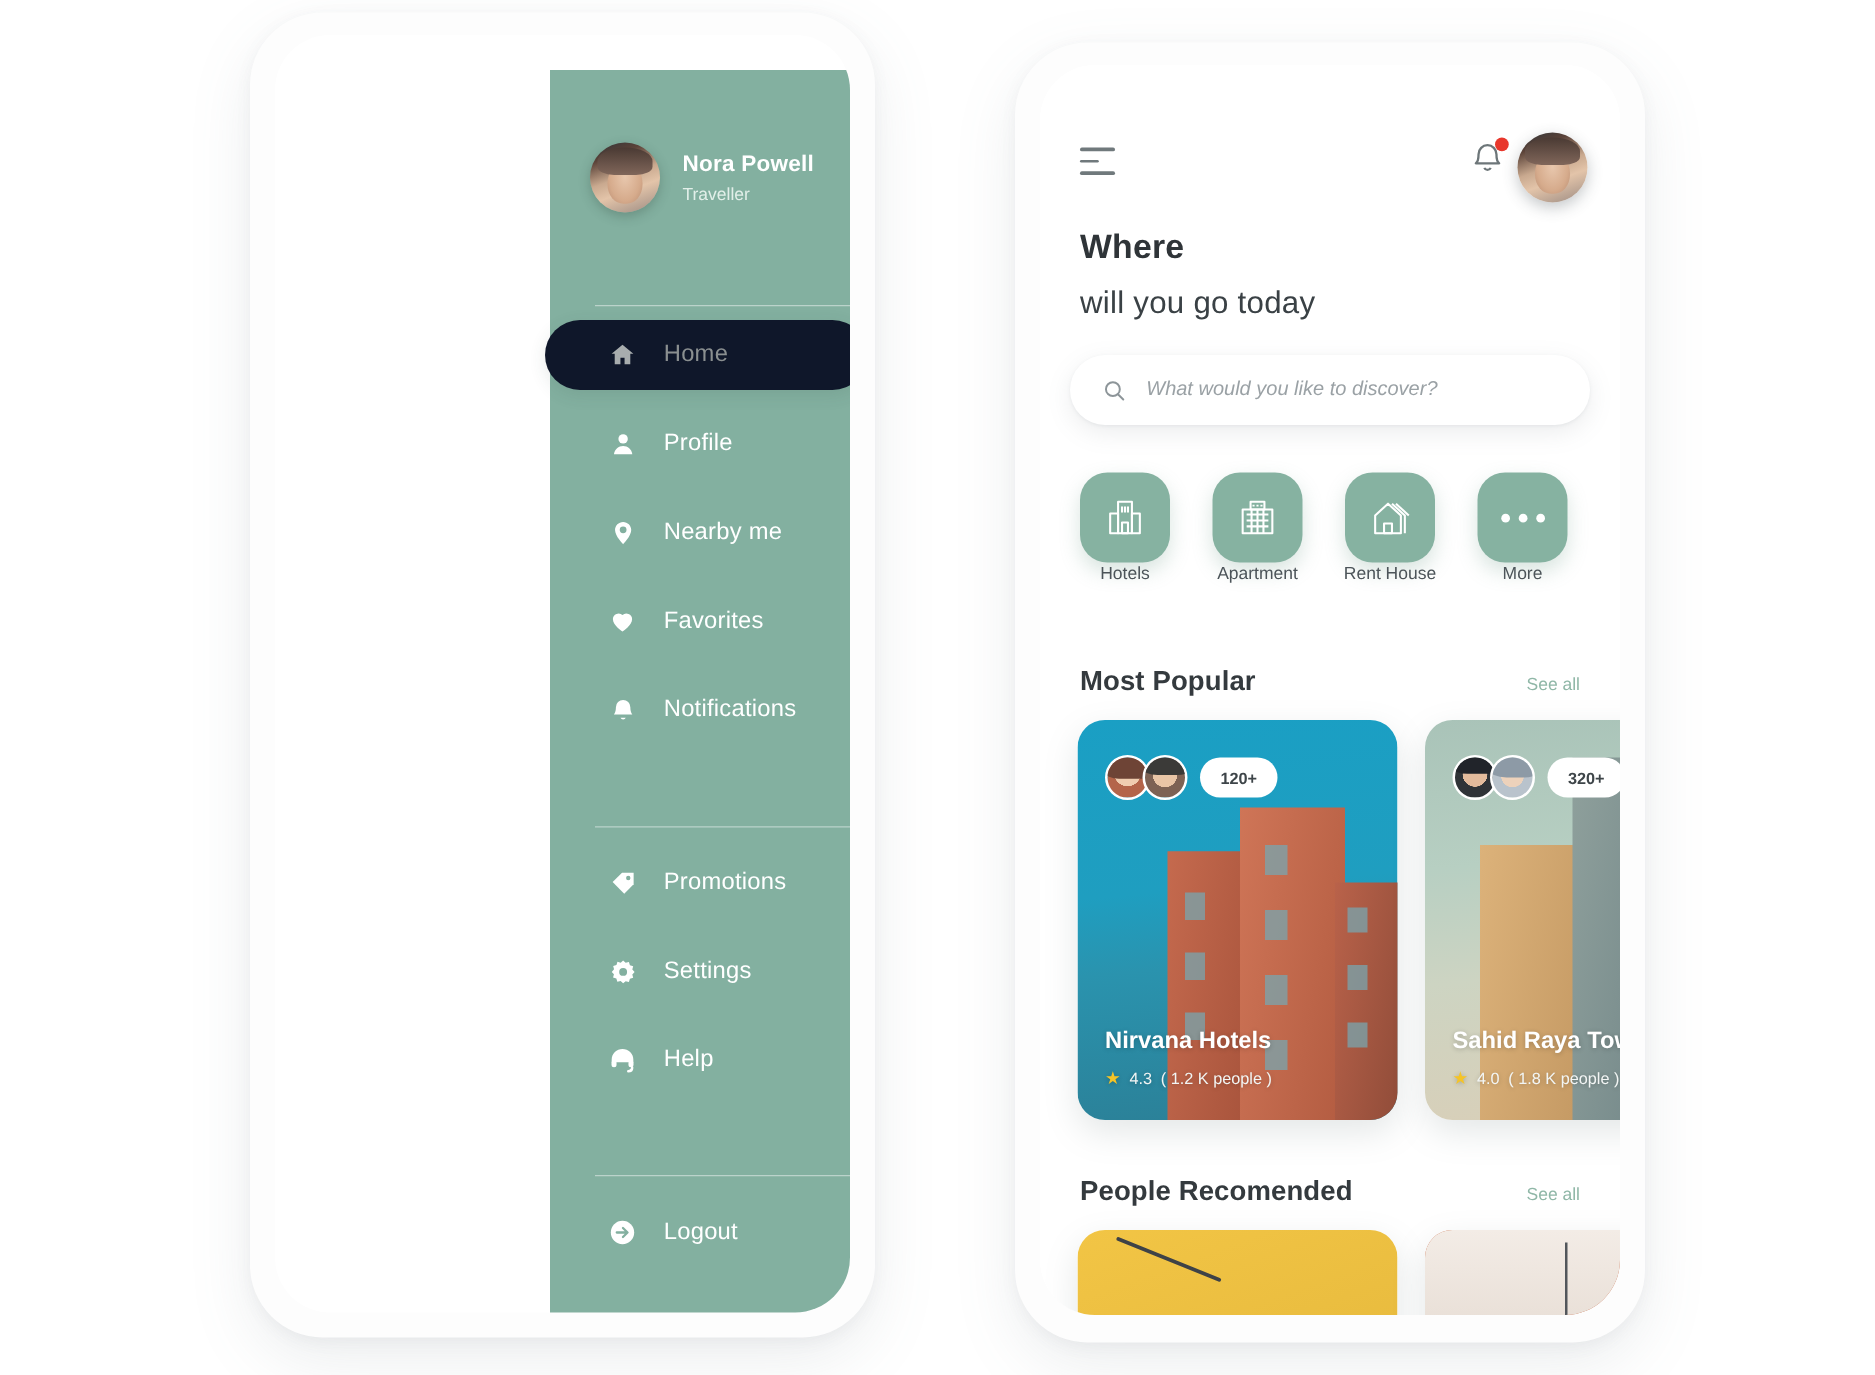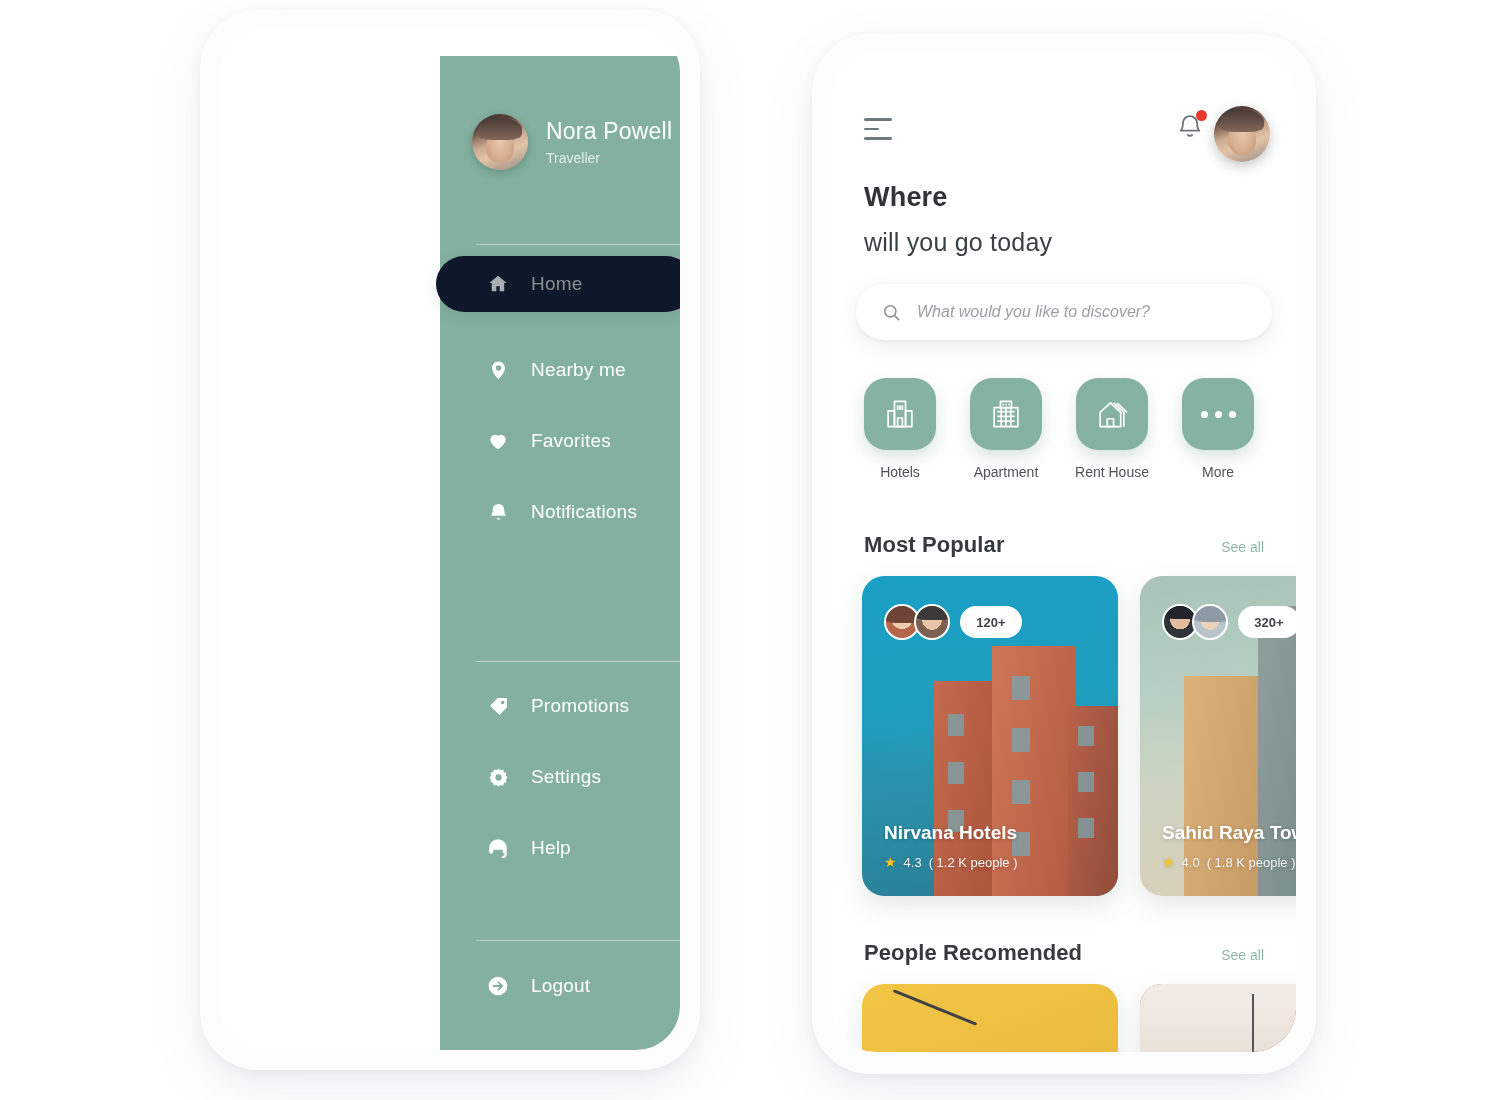--- a/index.html
+++ b/index.html
@@ -75,21 +75,21 @@
     position: relative; overflow: hidden;
   }
   .avatar-ring::before {
     content:""; position:absolute; left:14px; top:16px; width:28px; height:33px; border-radius:50% 50% 46% 46%;
     background: radial-gradient(ellipse at 50% 35%, #e8c7ad 0%, #d6ab8c 62%, #b98d72 100%);
   }
   .avatar-ring::after {
     content:""; position:absolute; left:6px; top:4px; width:44px; height:22px; border-radius:50% 50% 30% 30%;
     background: linear-gradient(180deg,#4a3a33,#80665a);
   }
-  .sb-name { color:#ffffff; font-size: 23px; font-weight: 400; letter-spacing:.2px; line-height:1.15;}
+  .sb-name { color:#ffffff; font-size: 18px; font-weight: 700; letter-spacing:.2px; line-height:1.15;}
   .sb-role { color: #e2efe9; font-size: 14px; margin-top: 5px; font-weight: 400;}
 
   .sb-divider { position:absolute; left:36px; width: 218px; height: 1px; background: rgba(255,255,255,.45); }
   #sb-div-1 { top: 188px; }
   #sb-div-2 { top: 605px; }
   #sb-div-3 { top: 884px; }
 
   .sb-menu { position:absolute; left: 0; width: 360px; }
   .sb-item {
     position: relative; display:flex; align-items:center; gap: 21px;
@@ -142,21 +142,21 @@
   }
   .searchbar .ph { font-size:16px; color:#9aa1a5; font-weight:400;font-style:italic; }
 
   .cats { position:absolute; left:28px; top:326px; width:410px; display:flex; gap:26px; }
   .cat { width:80px; display:flex; flex-direction:column; align-items:center; }
   .cat .tile {
     width:72px; height:72px; border-radius:22px; background:#86b2a1;
     display:flex; align-items:center; justify-content:center;
     box-shadow: 0 7px 16px rgba(125,165,150,.30);
   }
-  .cat .lbl { margin-top:14px; font-size:14px; color:#4c5459; white-space:nowrap;text-align:center; }
+  .cat .lbl { font-size:14px; color:#4c5459; white-space:nowrap;text-align:center; }
   .dots { display:flex; gap:7px; }
   .dots span { width:7px; height:7px; border-radius:50%; background:#ffffff; display:block;}
 
   .sect { position:absolute; left:32px; width:400px; display:flex; align-items:baseline; justify-content:space-between;}
   .sect .t { font-size:22px; font-weight:700; color:#343a3e; letter-spacing:.1px;}
   .sect .a { font-size:14px; color:#8fb7a7; font-weight:400;}
   #sect-popular { top: 480px; }
   #sect-reco    { top: 888px; }
 
   .cardrow { position:absolute; left:30px; display:flex; gap:22px; }
@@ -257,20 +257,29 @@
           <div class="sb-item active">
             <span class="ico">
               <svg width="22" height="22" viewBox="0 0 24 24">
                   <path d="M12 3 2.5 11h2.7v9h5v-5.6h3.6V20h5v-9H21.5z"></path>
                 </svg>
             </span>
             <span>Home</span>
           </div>
         </div>
         <div style="height:15px;"></div>
+        <div class="sb-item">
+          <span class="ico">
+            <svg width="21" height="21" viewBox="0 0 24 24">
+                <circle cx="12" cy="7" r="4.3"></circle>
+                <path d="M3.6 21c.6-4.8 4.2-7.6 8.4-7.6s7.8 2.8 8.4 7.6z"></path>
+              </svg>
+          </span>
+          <span>Profile</span>
+        </div>
         <div style="height:15px;"></div>
         <div class="sb-item">
           <span class="ico">
             <svg width="21" height="21" viewBox="0 0 24 24">
                 <path d="M12 1.8c-4.1 0-7.4 3.3-7.4 7.4 0 5.5 7.4 13 7.4 13s7.4-7.5 7.4-13c0-4.1-3.3-7.4-7.4-7.4z"></path>
                 <circle cx="12" cy="9" r="3.1" fill="#83b0a0"></circle>
               </svg>
           </span>
           <span>Nearby me</span>
         </div>

